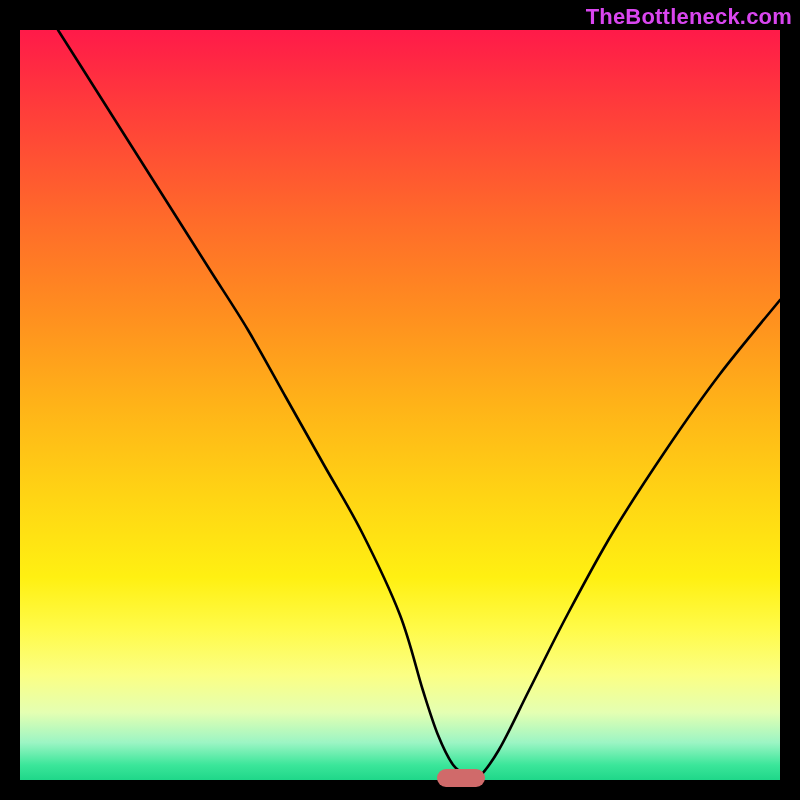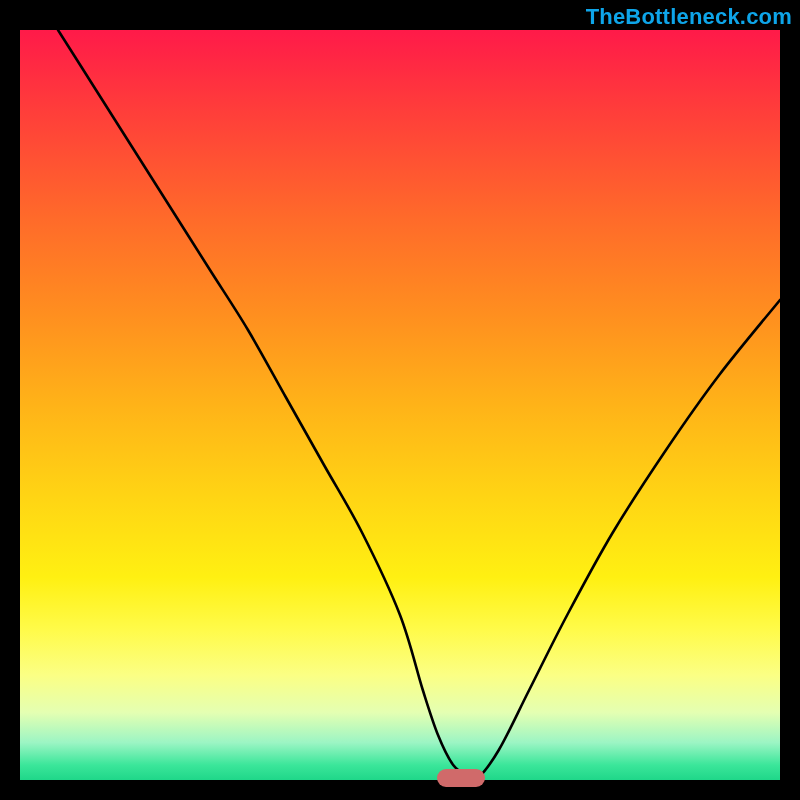--- a/index.html
+++ b/index.html
@@ -16,21 +16,21 @@
     width: 800px;
     height: 800px;
     background: #000;
   }
   .watermark {
     position: absolute;
     top: 4px;
     right: 8px;
     font-size: 22px;
     font-weight: 600;
-    color: #0ea5e9;
+    color: #d946ef;
     letter-spacing: 0.2px;
     user-select: none;
   }
   .plot {
     position: absolute;
     left: 20px;
     top: 30px;
     width: 760px;
     height: 750px;
     background: linear-gradient(

